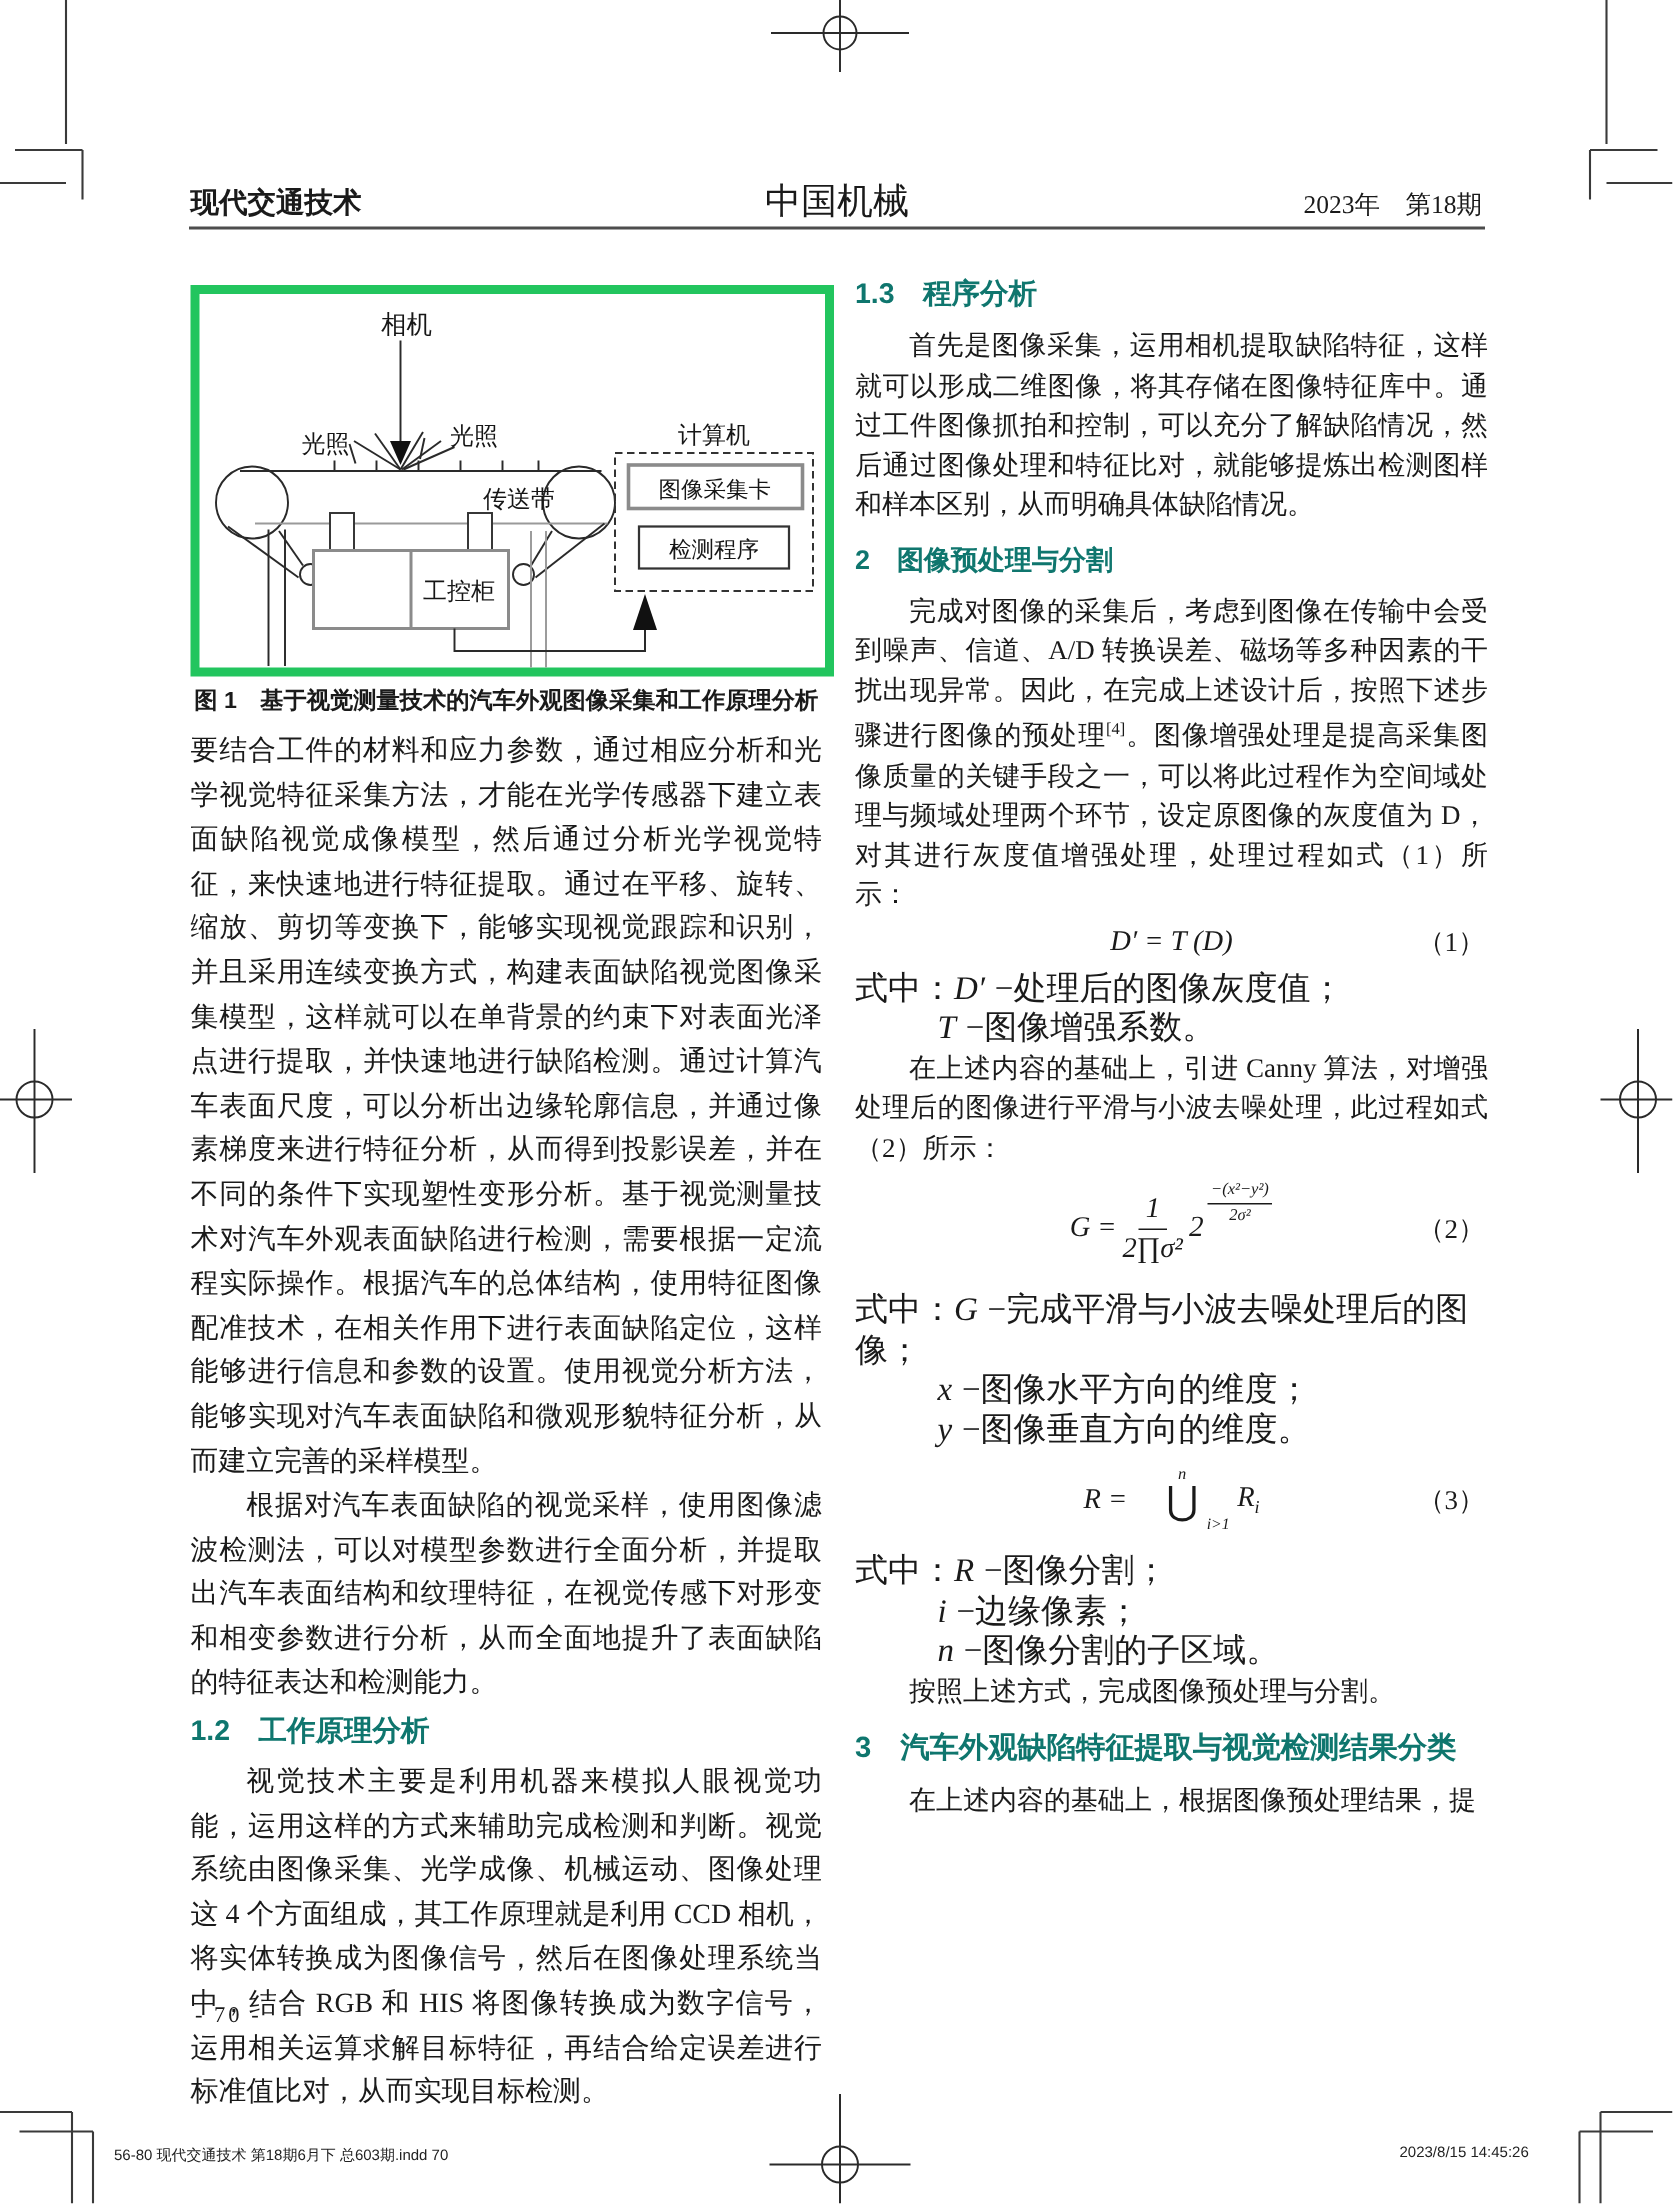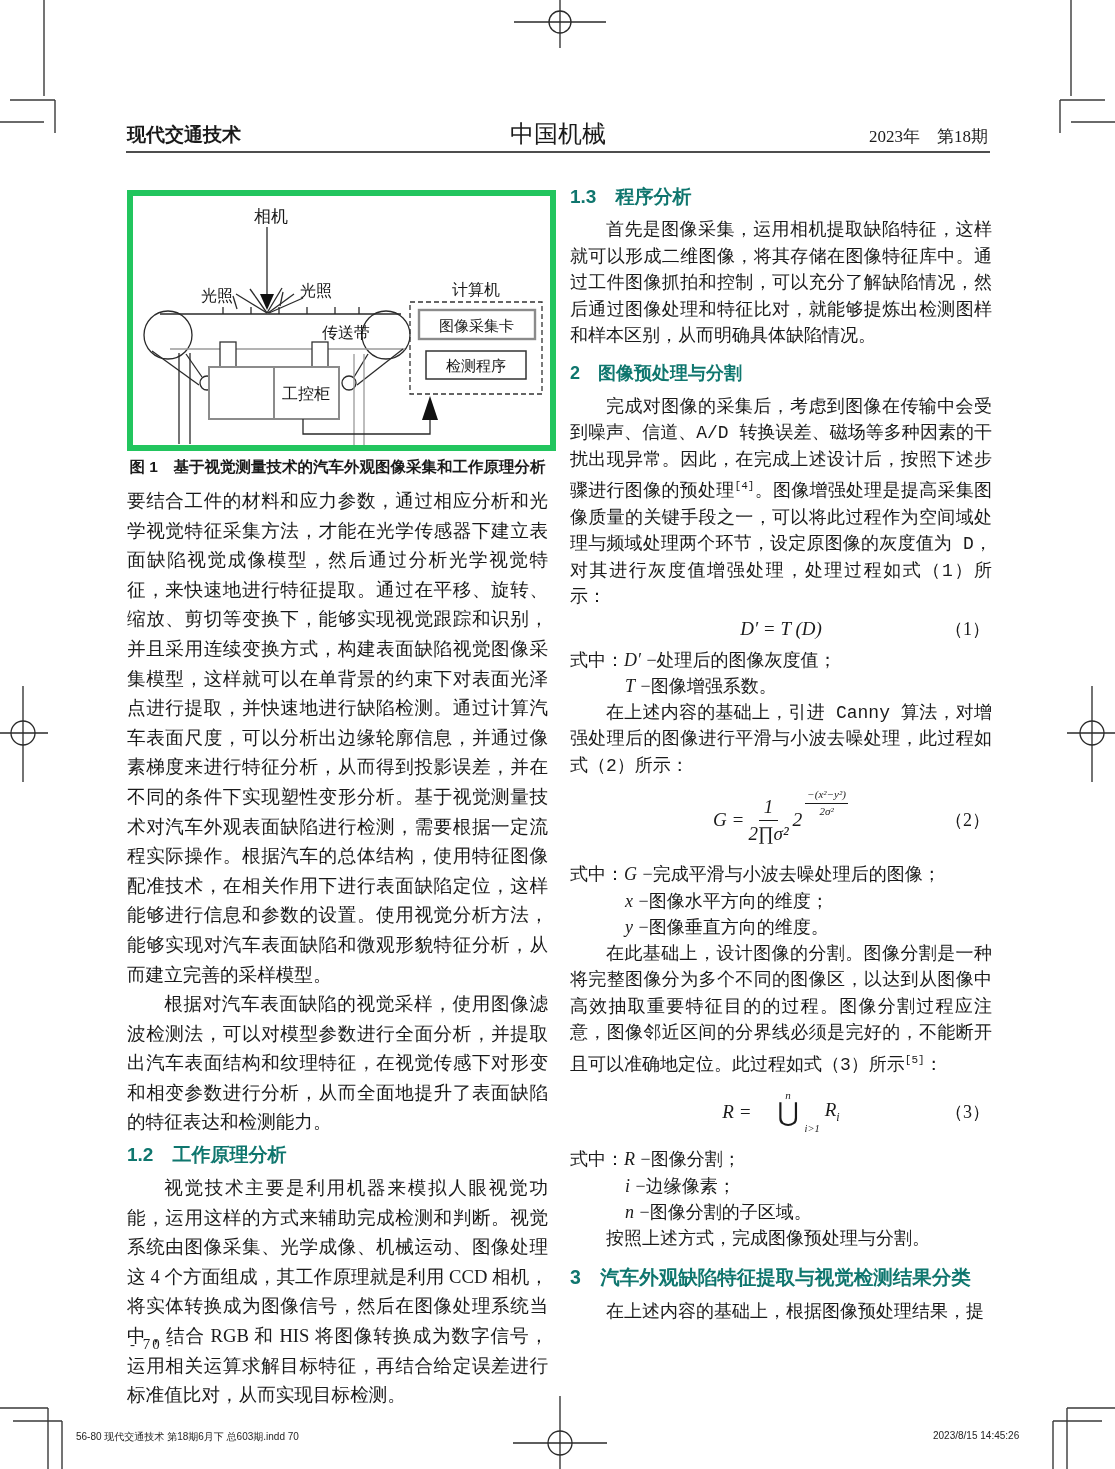--- a/index.html
+++ b/index.html
@@ -14,21 +14,21 @@
              font-family:"Liberation Sans","DejaVu Sans",sans-serif;font-weight:500;font-size:24px;}
   .hd-right{position:absolute;right:127px;top:125px;font-size:17px;}
   .hd-rule{position:absolute;left:126px;top:151px;width:864px;height:2px;background:#4d4d4d;}
 
   
   .col{position:absolute;top:190px;width:421px;}
   .col-left{left:127px;}
   .col-right{left:570px;top:183px;width:422px;}
 
   .body-p{margin:0;font-size:18.6px;line-height:29.6px;text-align:justify;}
-  .col-right .body-p{font-size:18px;line-height:26.5px;font-family:Liberation Mono, monospace;}
+  .col-right .body-p{font-size:18px;line-height:26.5px;}
   .ind{text-indent:2em;}
   sup.ref{font-size:11px;vertical-align:super;}
 
   h2,h3{margin:0;font-family:"Liberation Sans","DejaVu Sans",sans-serif;color:#0f766e;}
   h3{font-size:19px;line-height:28px;margin:4px 0 4px;font-weight:bold;}
   .col-right h3{margin:0 0 6px;}
   h2{font-size:18px;line-height:27px;margin:10px 0 7px;font-weight:bold;}
   h2.h2-3{font-size:19.5px;margin:12px 0 8px;}
 
   
@@ -52,21 +52,21 @@
   .pexp{display:inline-flex;transform:translateY(-17px);margin-left:2px;}
   .fsmall{font-size:11px;line-height:1.2;margin:0 1px;}
   .fsmall .fnum{border-bottom:1px solid #1a1a1a;padding:0 2px 1px;}
   .cupwrap{display:inline-flex;flex-direction:column;align-items:center;line-height:1;}
   .cupsup{font-size:11px;}
   .cupglyph{font-size:26px;font-style:normal;line-height:0.9;}
   .cupsub{font-size:10.5px;margin-left:48px;}
   .eqsub{font-size:12px;vertical-align:sub;}
 
   
-  .where{font-size:18px;line-height:26.5px;}
+  .where{font-size:22px;line-height:26.5px;}
   .w-cont{padding-left:55px;}
   .wvar{font-style:italic;padding-right:1px;}
 
   
   .pageno{position:absolute;left:130px;top:1336px;font-size:15px;letter-spacing:2px;}
   .foot-l{position:absolute;left:76px;top:1430px;font-size:10px;color:#222;
           font-family:"Liberation Sans","DejaVu Sans",sans-serif;}
   .foot-r{position:absolute;left:905px;top:1430px;font-size:10px;color:#222;
           font-family:"Liberation Sans","DejaVu Sans",sans-serif;margin-left:28px;}
 
@@ -224,21 +224,20 @@
         </span>
       </span>
     </span>
     <span class="eqno">（2）</span>
   </div>
 
   <div class="where"><span>式中：</span><span class="wvar">G</span><span> −完成平滑与小波去噪处理后的图像；</span></div>
   <div class="where w-cont"><span class="wvar">x</span><span> −图像水平方向的维度；</span></div>
   <div class="where w-cont"><span class="wvar">y</span><span> −图像垂直方向的维度。</span></div>
 
-  <p class="body-p ind"><span>在此基础上，设计图像的分割。图像分割是一种将完整图像分为多个不同的图像区，以达到从图像中高效抽取重要特征目的的过程。图像分割过程应注意，图像邻近区间的分界线必须是完好的，不能断开且可以准确地定位。此过程如式（3）所示</span><sup class="ref">[5]</sup><span>：</span></p>
 
   <div class="eq eq3">
     <span>R =</span>
     <span class="cupwrap">
       <span class="cupsup">n</span>
       <span class="cupglyph">⋃</span>
       <span class="cupsub">i&gt;1</span>
     </span>
     <span><span>R</span><span class="eqsub">i</span></span>
     <span class="eqno">（3）</span>

